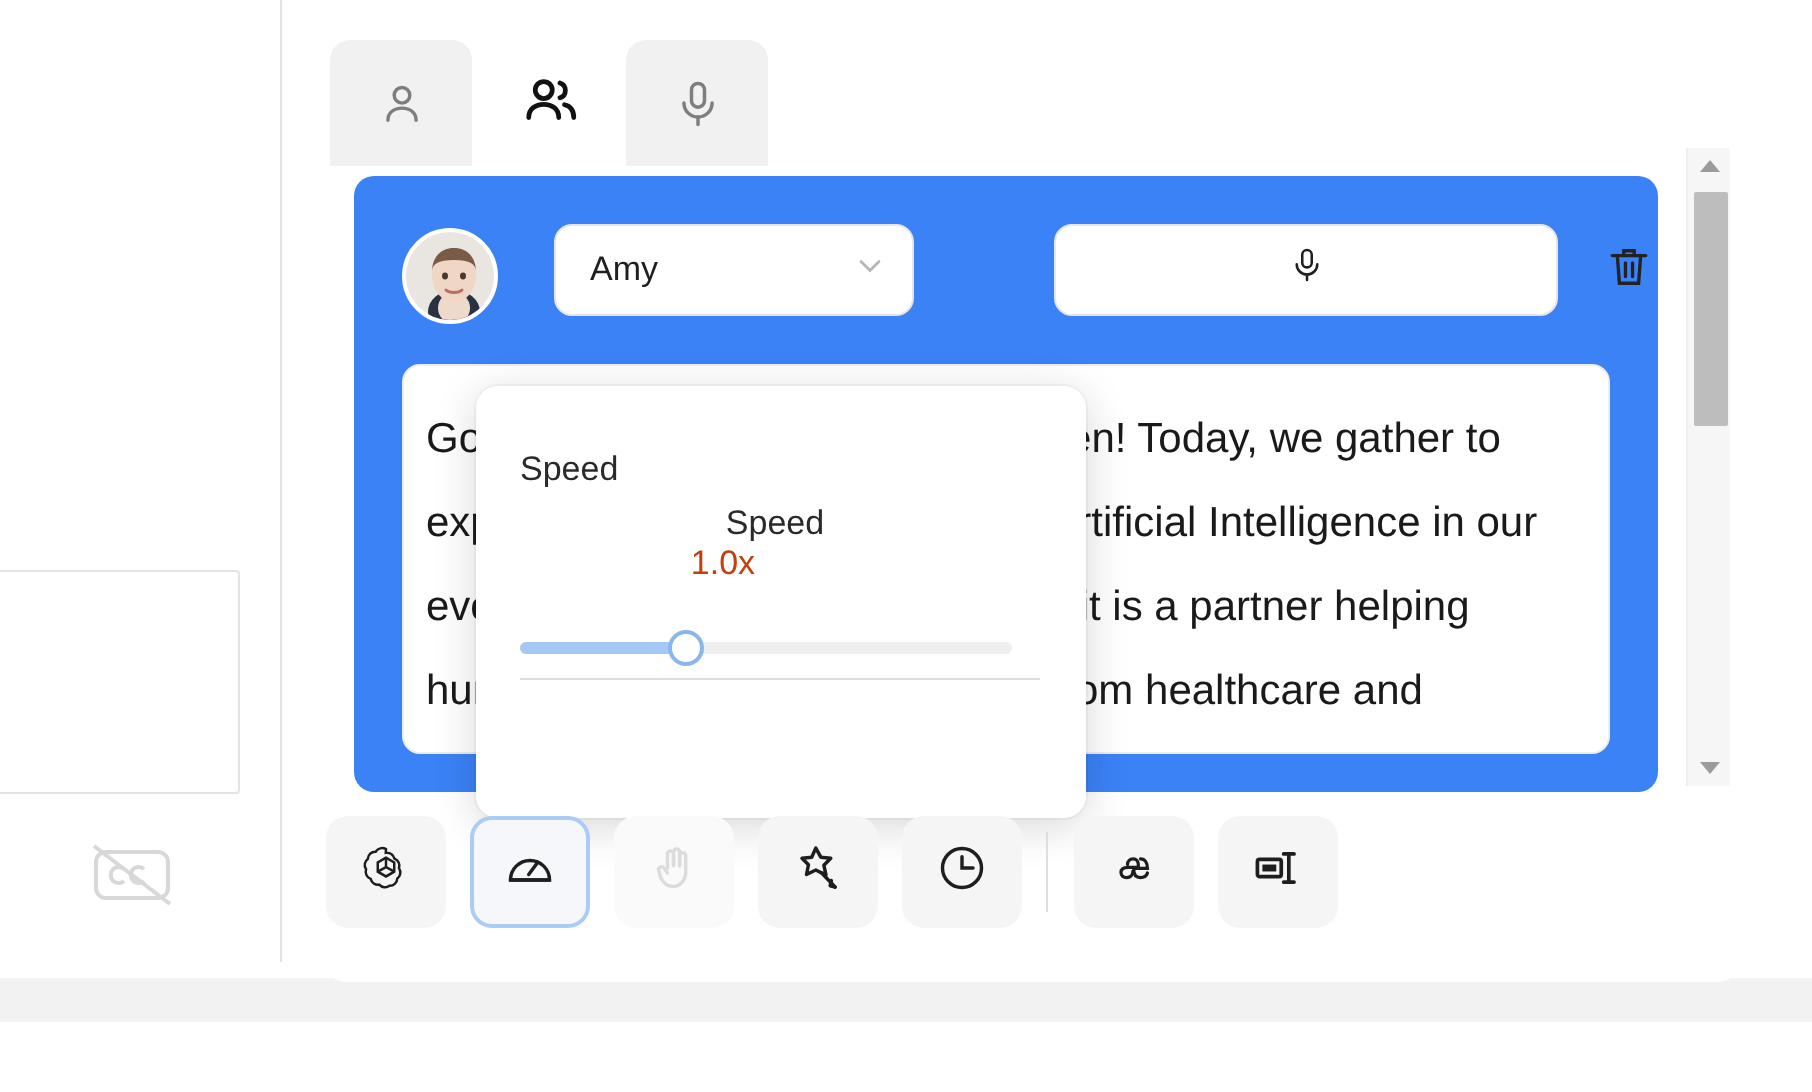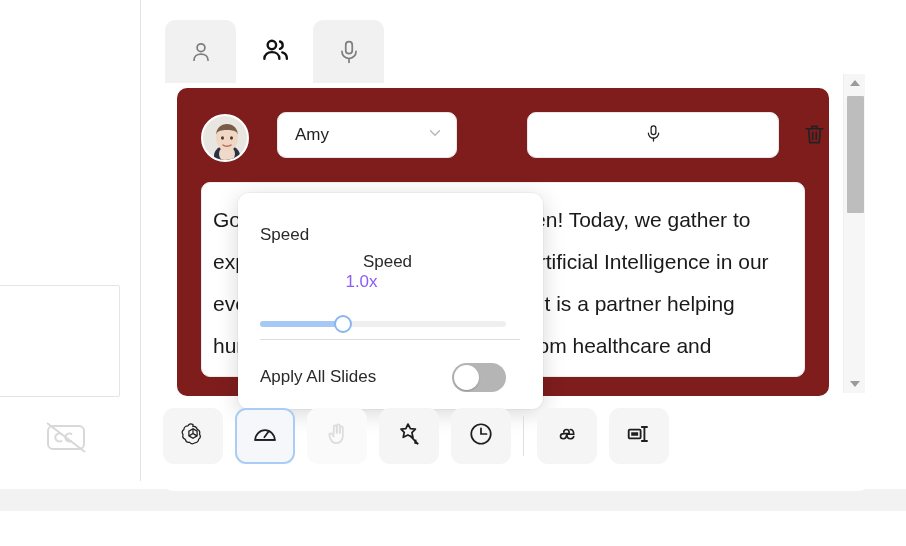--- a/index.html
+++ b/index.html
@@ -50,21 +50,21 @@
   }
   .tab.active {
     top: 7px; height: 66px;
     background: #ffffff; color: #111111;
   }
   .tab svg { display: block; }
 
   
   .speaker-card {
     position: absolute; left: 177px; top: 88px; width: 652px; height: 308px;
-    background: #7f1d1d; border-radius: 10px;
+    background: #3b82f6; border-radius: 10px;
   }
   .speaker-row {
     position: absolute; left: 24px; top: 24px; right: 18px; height: 52px;
   }
   .avatar {
     position: absolute; left: 0; top: 2px; width: 48px; height: 48px;
     border-radius: 50%; overflow: hidden; background: #ffffff;
     border: 2px solid #ffffff;
   }
   .avatar svg { display: block; }
@@ -130,21 +130,21 @@
     box-shadow: 0 4px 22px rgba(0,0,0,0.16), 0 0 0 1px rgba(0,0,0,0.03);
     padding: 28px 28px 0 22px;
   }
   .pop-scene { font-size: 17px; color: #2a2a2a; line-height: 28px; }
   .pop-speed-row {
     display: flex; align-items: center; justify-content: flex-start;
     margin-top: 3px;
     flex-direction: column;
   }
   .pop-speed-lbl { font-size: 17px; color: #2a2a2a; }
-  .pop-speed-val { font-size: 17px; color: #8b5cf6; margin-right: 52px; }
+  .pop-speed-val { font-size: 17px; color: #c2410c; margin-right: 52px; }
   .slider { position: relative; margin-top: 23px; height: 18px; }
   .slider-track {
     position: absolute; left: 0; top: 6px; width: 246px; height: 6px;
     background: #efefef; border-radius: 3px;
   }
   .slider-fill {
     position: absolute; left: 0; top: 6px; width: 84px; height: 6px;
     background: #a6c8f5; border-radius: 3px;
   }
   .slider-handle {
@@ -310,26 +310,20 @@
     <div class="pop-speed-row">
       <span class="pop-speed-lbl">Speed</span>
       <span class="pop-speed-val">1.0x</span>
     </div>
     <div class="slider">
       <div class="slider-track"></div>
       <div class="slider-fill"></div>
       <div class="slider-handle"></div>
     </div>
     <div class="pop-divider"></div>
-    <div class="pop-apply-row">
-      <span class="pop-apply-lbl">Apply All Slides</span>
-      <div class="toggle">
-        <div class="toggle-knob"></div>
-      </div>
-    </div>
   </div>
 
   <div class="toolbar">
 
     <div class="tool-btn" style="left:0px;">
       <span>
         <svg width="26" height="26" viewBox="0 0 24 24" fill="none" stroke="currentColor" stroke-width="1.15">
           <path d="M12 3.3c-1.7-1-3.8-.4-4.8 1.2-1.9-.1-3.5 1.4-3.6 3.3-1.5 1.1-1.9 3.2-.8 4.8-.6 1.8.3 3.7 2.1 4.4.4 1.8 2.2 3 4 2.7 1.2 1.4 3.3 1.6 4.7.5 1.9.1 3.5-1.4 3.6-3.3 1.5-1.1 1.9-3.2.8-4.8.6-1.8-.3-3.7-2.1-4.4-.4-1.8-2.2-3-4-2.7z"></path>
           <path d="M12 7.2L8.2 9.4v4.3L12 15.9l3.8-2.2V9.4z"></path>
           <path d="M12 7.2v4.4l3.8 2.1M12 11.6L8.2 13.7"></path>

